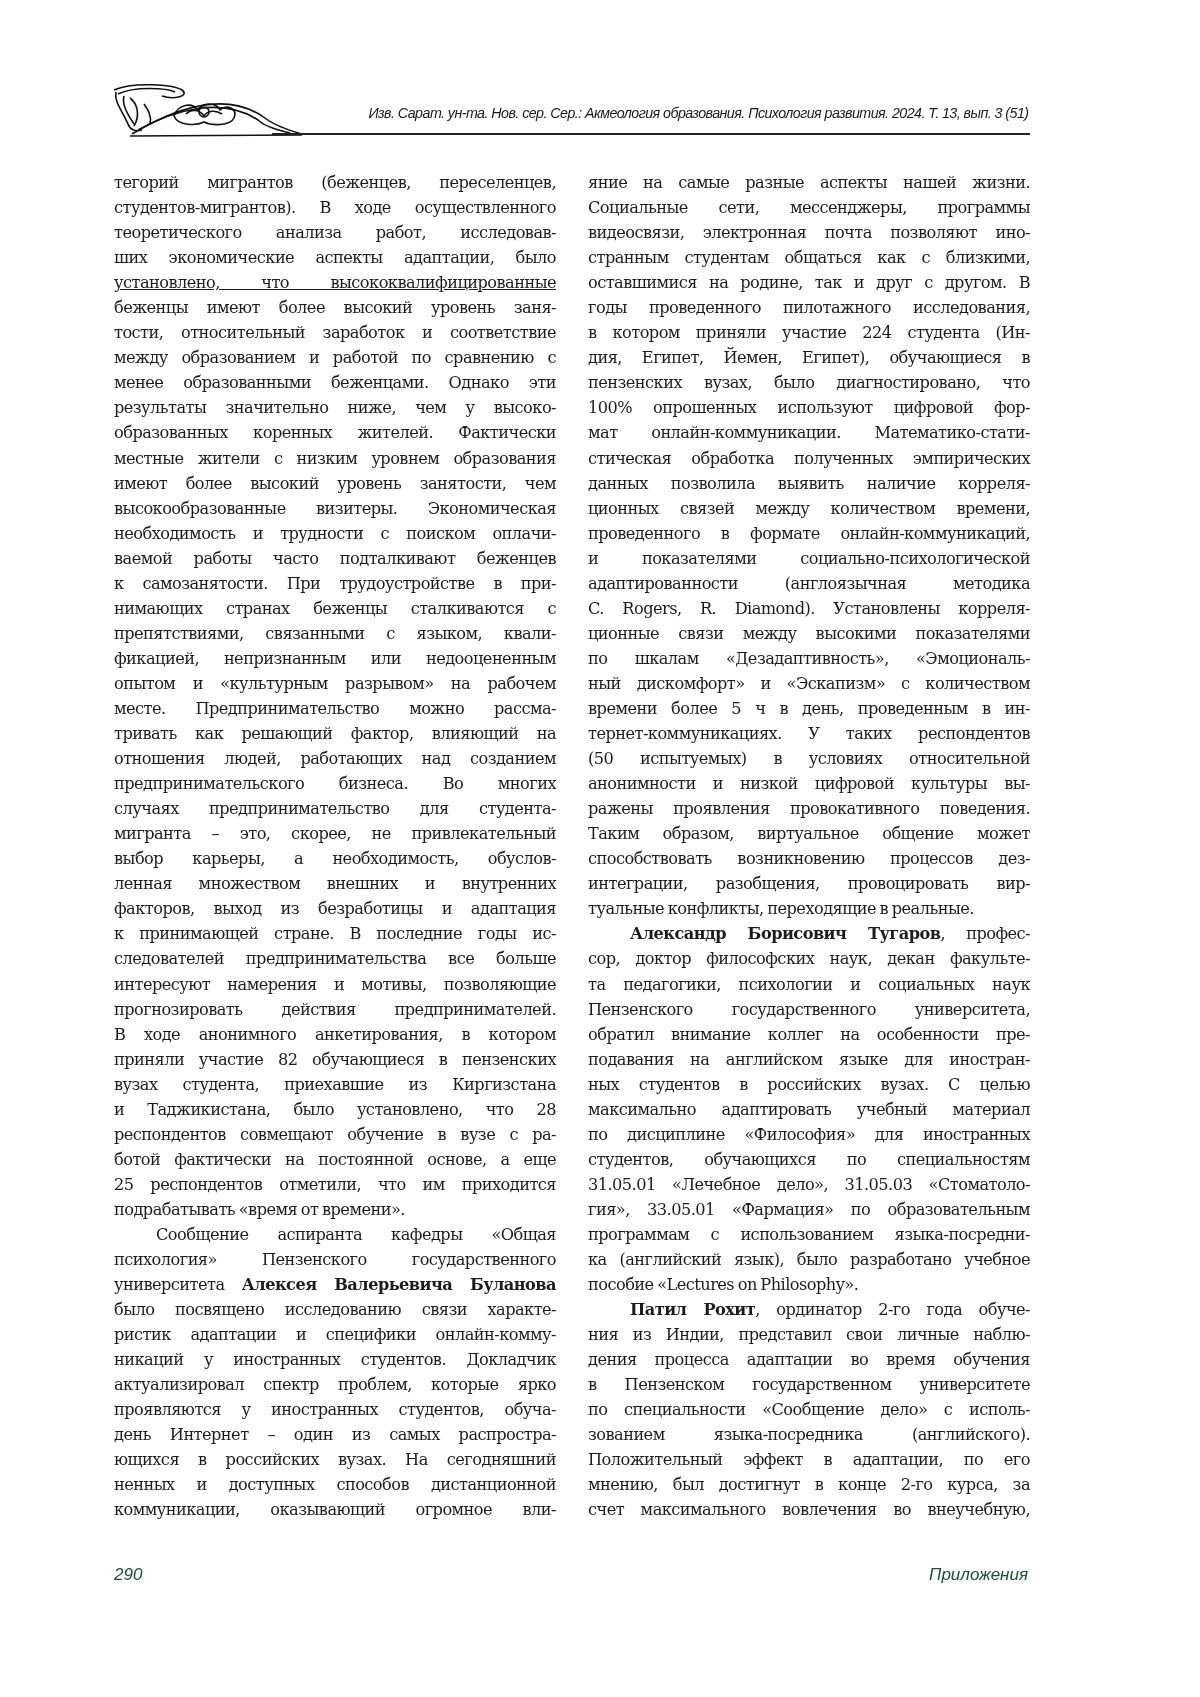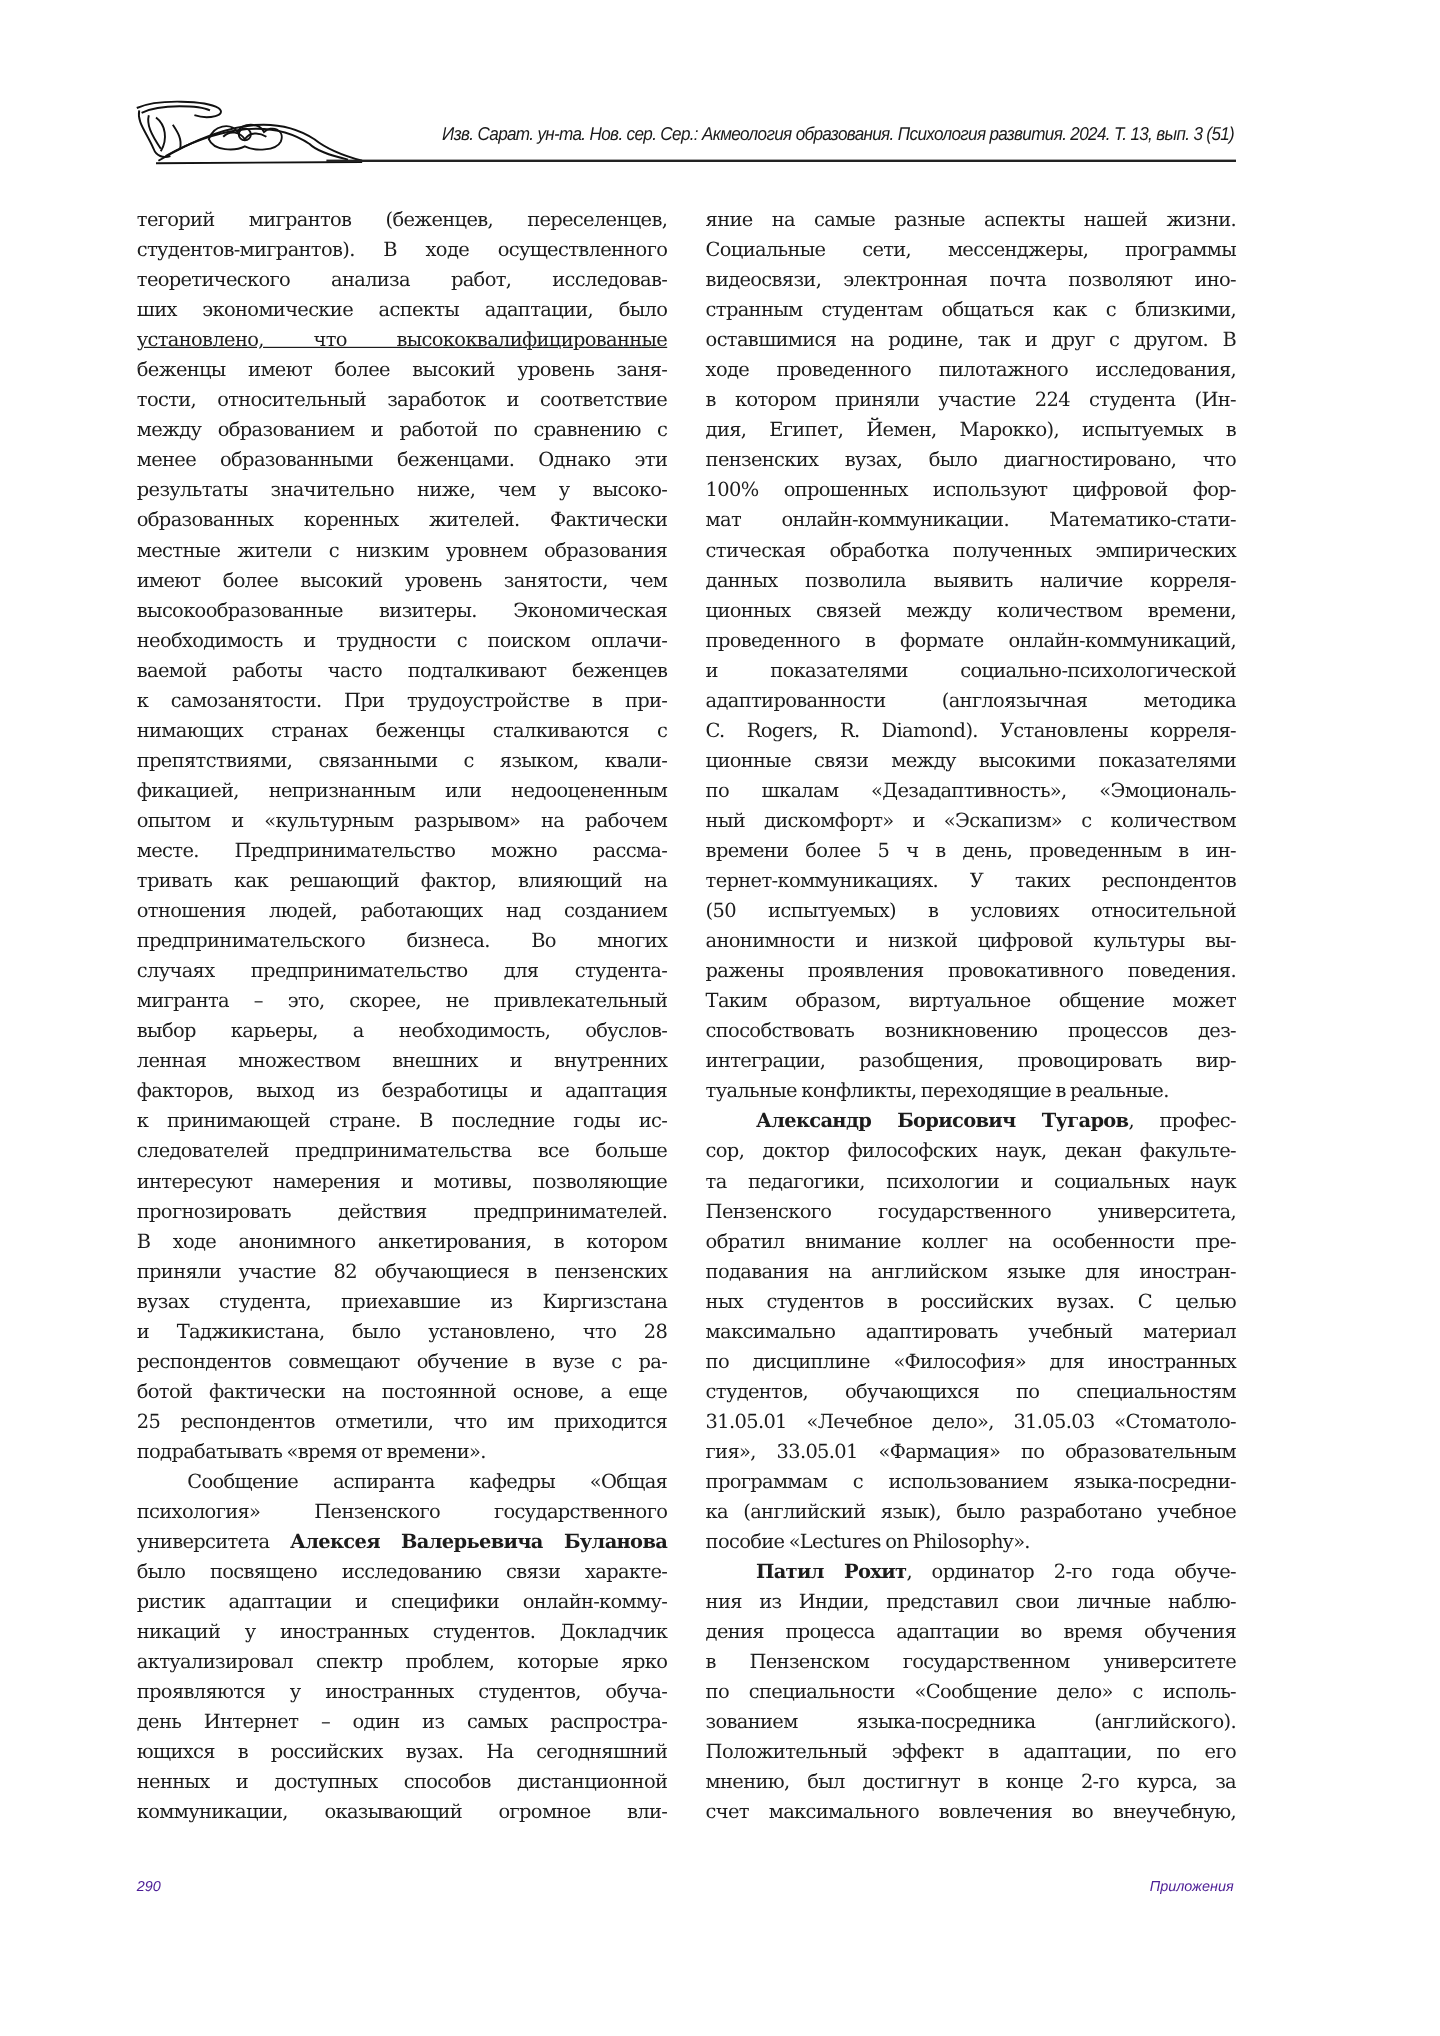--- a/index.html
+++ b/index.html
@@ -28,21 +28,21 @@
     text-align: justify; text-align-last: justify; white-space: nowrap;
     letter-spacing: -0.55px; word-spacing: -1px;
   }
   .line.last { text-align-last: left; }
   .line.indent { padding-left: 42px; }
   .line b { font-weight: bold; }
 
   .folio {
     position: absolute; top: 1565px;
     font-family: "Liberation Sans", sans-serif; font-style: italic;
-    font-size: 12px; color: #4c1d95;
+    font-size: 17px; color: #14532d;
   }
   .folio-left { left: 114px; }
   .folio-right { right: 172px; }
 </style>
 </head>
 <body>
 
 <div class="page">
 
   <div class="running-head">
@@ -121,23 +121,23 @@
       <span class="line" style="display: block;">ющихся в российских вузах. На сегодняшний</span>
       <span class="line" style="display: block;">ненных и доступных способов дистанционной</span>
       <span class="line" style="display: block;">коммуникации, оказывающий огромное вли-</span>
     </div>
   <div class="column col-right" id="col-right">
       <span class="line" style="display: block;">яние на самые разные аспекты нашей жизни.</span>
       <span class="line" style="display: block;">Социальные сети, мессенджеры, программы</span>
       <span class="line" style="display: block;">видеосвязи, электронная почта позволяют ино-</span>
       <span class="line" style="display: block;">странным студентам общаться как с близкими,</span>
       <span class="line" style="display: block;">оставшимися на родине, так и друг с другом. В</span>
-      <span class="line" style="display: block;">ходе проведенного пилотажного исследования,</span>
+      <span class="line" style="display: block;">годы проведенного пилотажного исследования,</span>
       <span class="line" style="display: block;">в котором приняли участие 224 студента (Ин-</span>
-      <span class="line" style="display: block;">дия, Египет, Йемен, Марокко), испытуемых в</span>
+      <span class="line" style="display: block;">дия, Египет, Йемен, Египет), обучающиеся в</span>
       <span class="line" style="display: block;">пензенских вузах, было диагностировано, что</span>
       <span class="line" style="display: block;">100% опрошенных используют цифровой фор-</span>
       <span class="line" style="display: block;">мат онлайн-коммуникации. Математико-стати-</span>
       <span class="line" style="display: block;">стическая обработка полученных эмпирических</span>
       <span class="line" style="display: block;">данных позволила выявить наличие корреля-</span>
       <span class="line" style="display: block;">ционных связей между количеством времени,</span>
       <span class="line" style="display: block;">проведенного в формате онлайн-коммуникаций,</span>
       <span class="line" style="display: block;">и показателями социально-психологической</span>
       <span class="line" style="display: block;">адаптированности (англоязычная методика</span>
       <span class="line" style="display: block;">C. Rogers, R. Diamond). Установлены корреля-</span>

